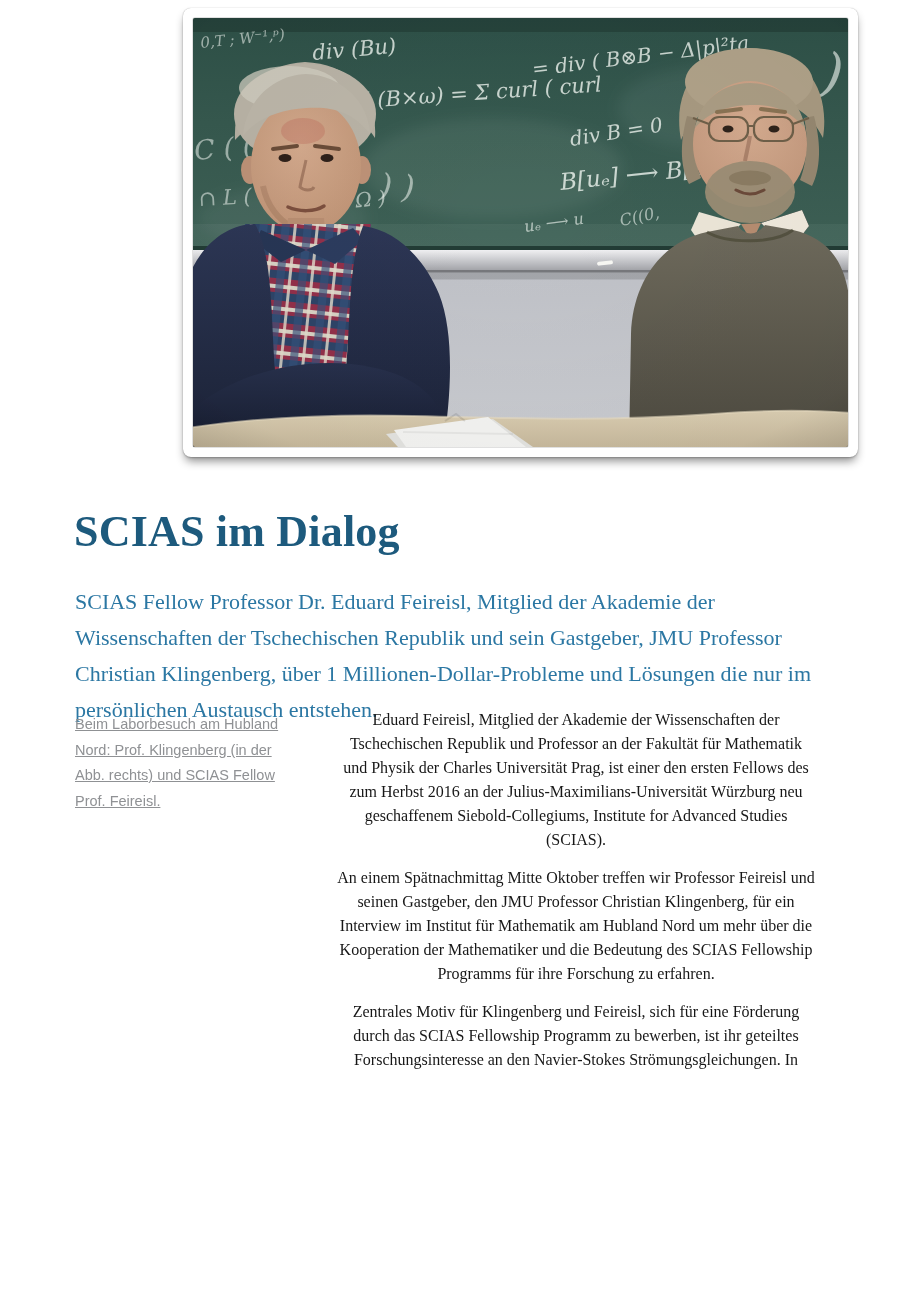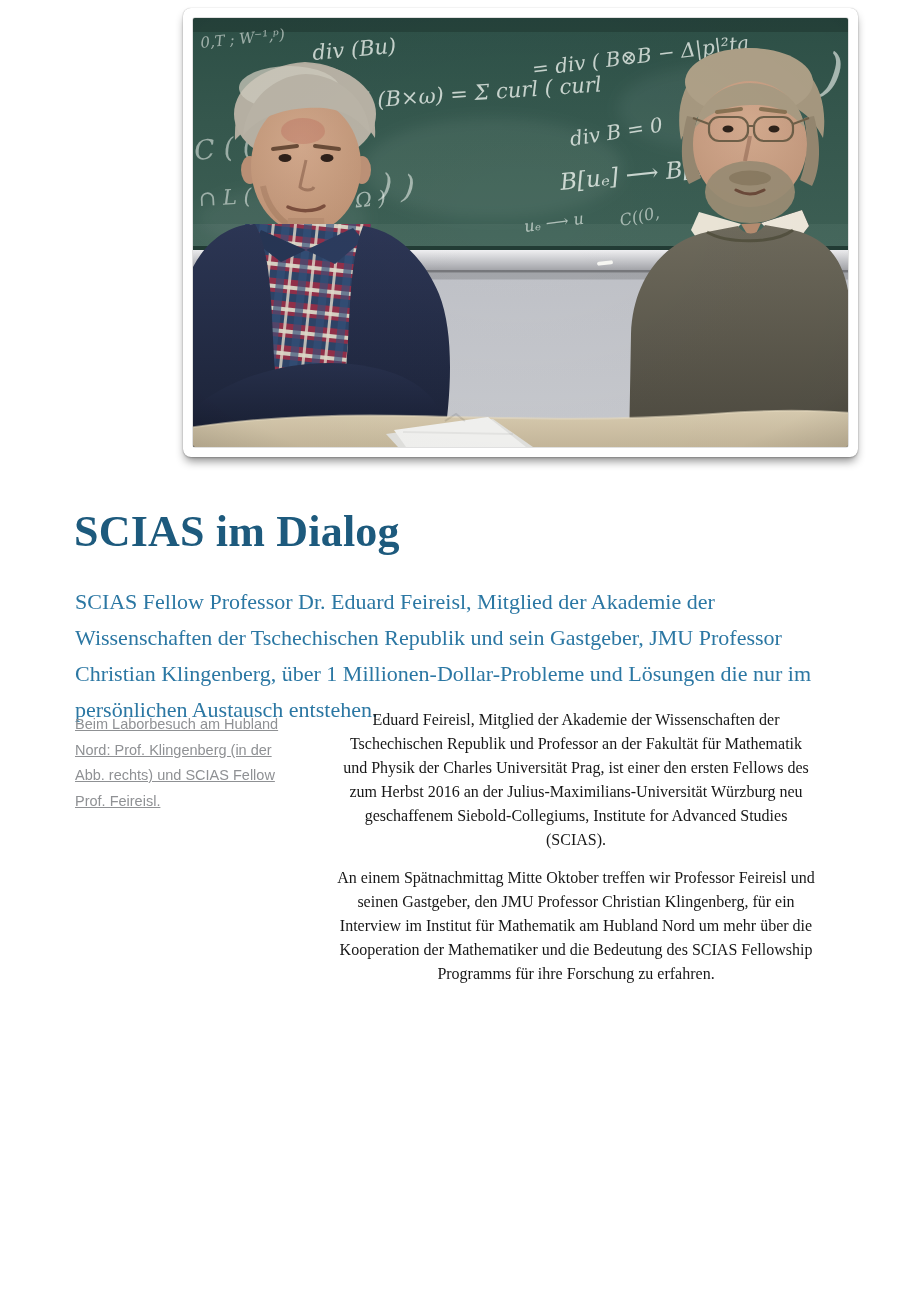--- a/index.html
+++ b/index.html
@@ -228,16 +228,17 @@
 
   <h1 class="title">SCIAS im Dialog</h1>
 
   <div class="lede">SCIAS Fellow Professor Dr. Eduard Feireisl, Mitglied der Akademie der Wissenschaften der Tschechischen Republik und sein Gastgeber, JMU Professor Christian Klingenberg, über 1 Millionen-Dollar-Probleme und Lösungen die nur im persönlichen Austausch entstehen.</div>
 
   <div class="caption">Beim Laborbesuch am Hubland Nord: Prof. Klingenberg  (in der Abb. rechts) und SCIAS Fellow Prof. Feireisl.</div>
 
   <div class="article">
     <p>Eduard Feireisl, Mitglied der Akademie der Wissenschaften der Tschechischen Republik und Professor an der Fakultät für Mathematik und Physik der Charles Universität Prag, ist einer den ersten Fellows des zum Herbst 2016 an der Julius-Maximilians-Universität Würzburg neu geschaffenem Siebold-Collegiums, Institute for Advanced Studies (SCIAS).</p>
     <p>An einem Spätnachmittag Mitte Oktober treffen wir Professor Feireisl und seinen Gastgeber, den JMU Professor Christian Klingenberg, für ein Interview im Institut für Mathematik am Hubland Nord um mehr über die Kooperation der Mathematiker und die Bedeutung des SCIAS Fellowship Programms für ihre Forschung zu erfahren.</p>
+    <p>Zentrales Motiv für Klingenberg und Feireisl, sich für eine Förderung durch das SCIAS Fellowship Programm zu bewerben, ist ihr geteiltes Forschungsinteresse an den Navier-Stokes Strömungsgleichungen. In</p>
   </div>
 
   <div class="page-number">1</div>
 </div>
 
 </body></html>

